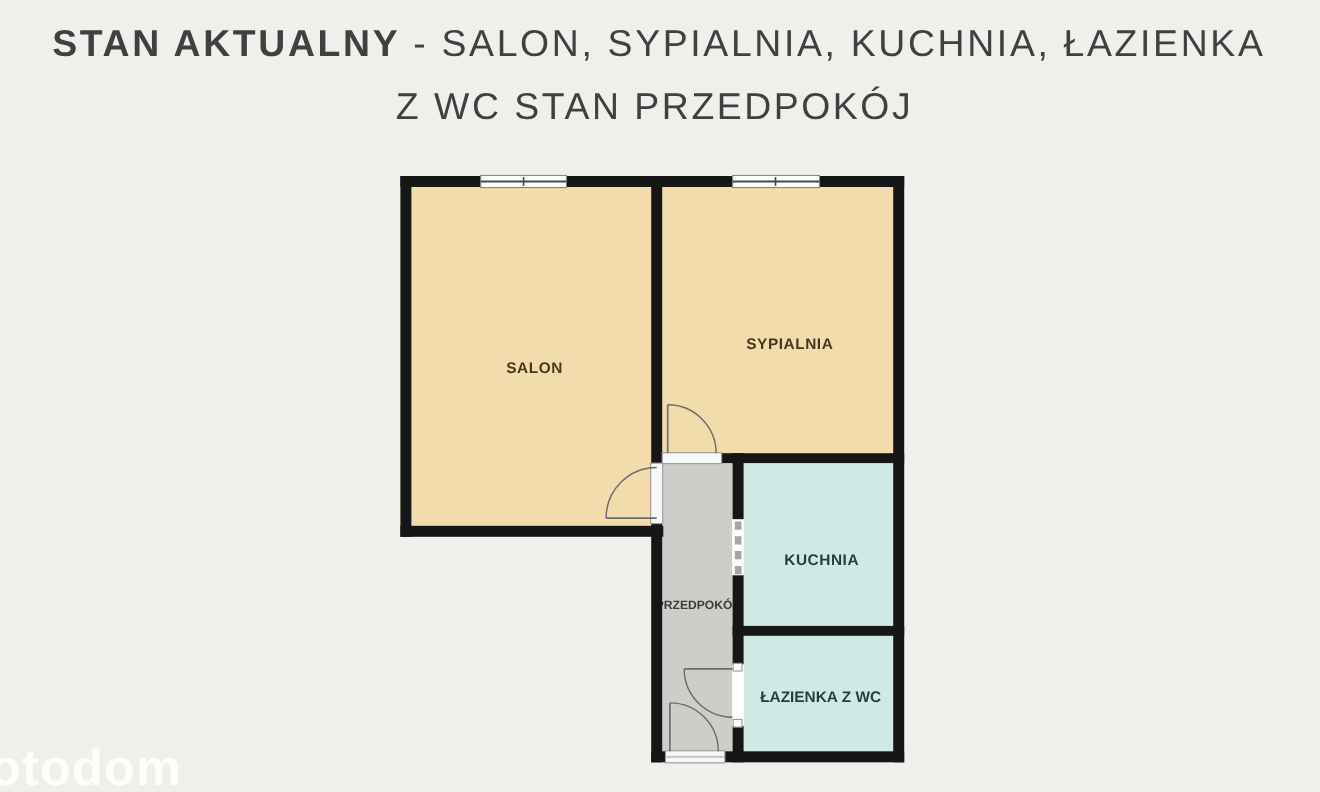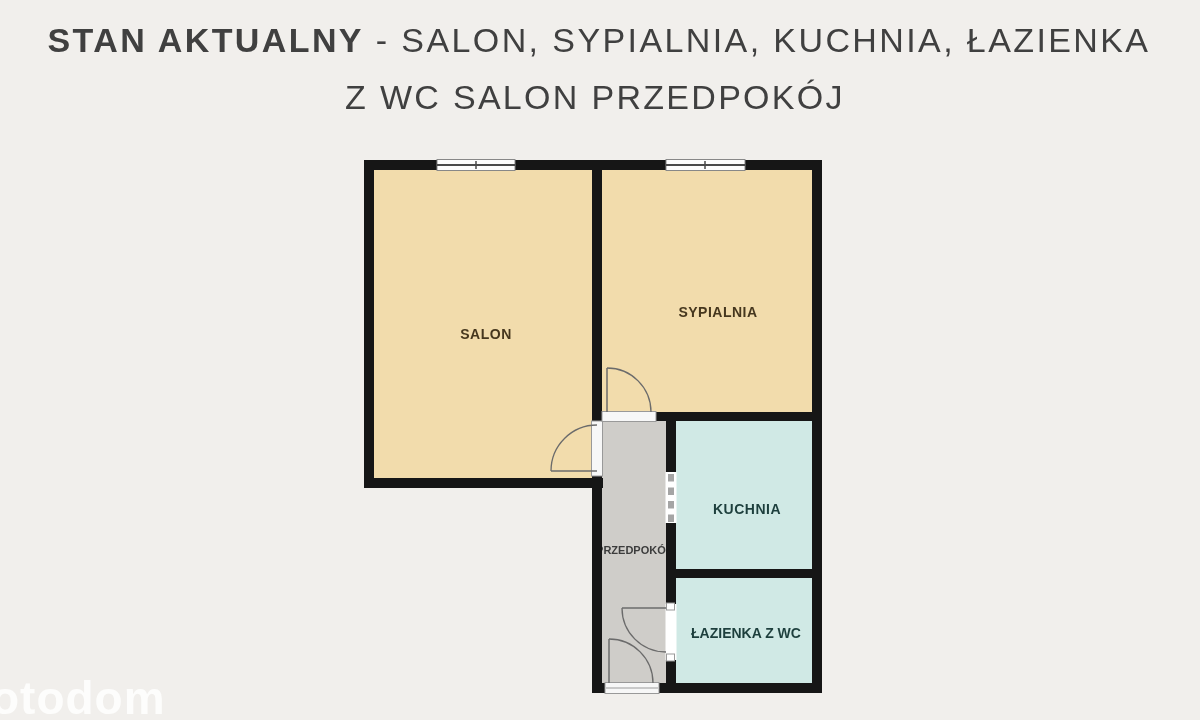--- a/index.html
+++ b/index.html
@@ -10,21 +10,21 @@
   .t1{top:23px;width:1192px;letter-spacing:2.4px;}
   .t2{top:80px;width:1184px;letter-spacing:2.3px;}
   .wm{position:absolute;left:-9px;top:671px;color:#fdfdfc;font-weight:bold;
       font-size:46px;letter-spacing:1px;}
 </style>
 </head>
 <body>
 
 <div class="t1"><b>STAN AKTUALNY</b> - SALON, SYPIALNIA, KUCHNIA, ŁAZIENKA</div>
 
-<div class="t2">Z WC SALON PRZEDPOKÓJ</div>
+<div class="t2">Z WC STAN PRZEDPOKÓJ</div>
 
 <svg width="1200" height="720" style="position:absolute;left:0;top:0" xmlns="http://www.w3.org/2000/svg">
 
   <rect x="374" y="170" width="218" height="308" fill="#f2dcac"></rect>
 
   <rect x="602" y="170" width="210" height="242" fill="#f2dcac"></rect>
 
   <rect x="602" y="421" width="64" height="262" fill="#cfcdc9"></rect>
 
   <rect x="676" y="421" width="136" height="148" fill="#d0e9e5"></rect>

